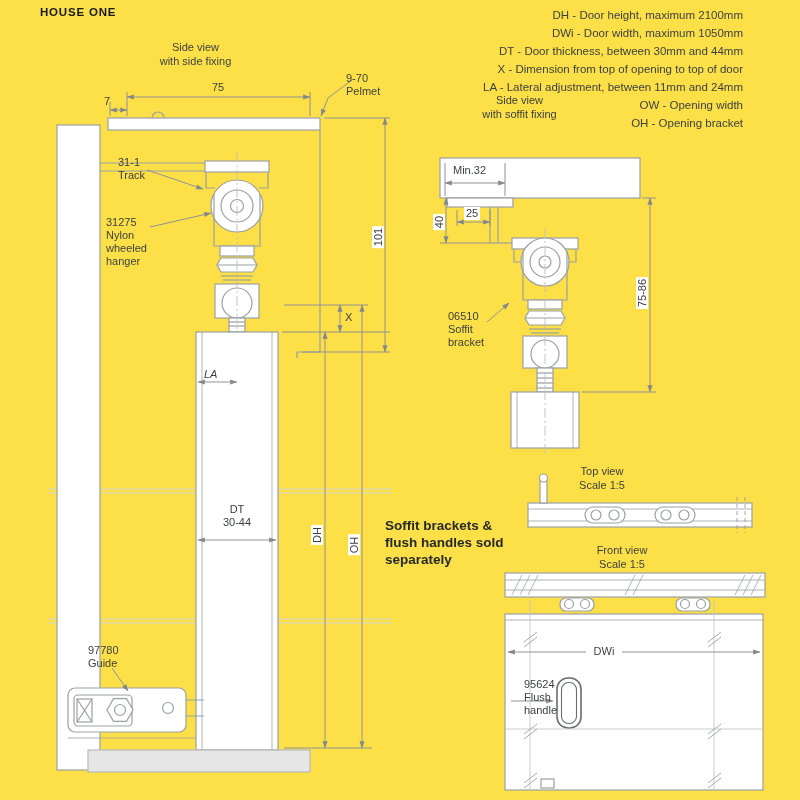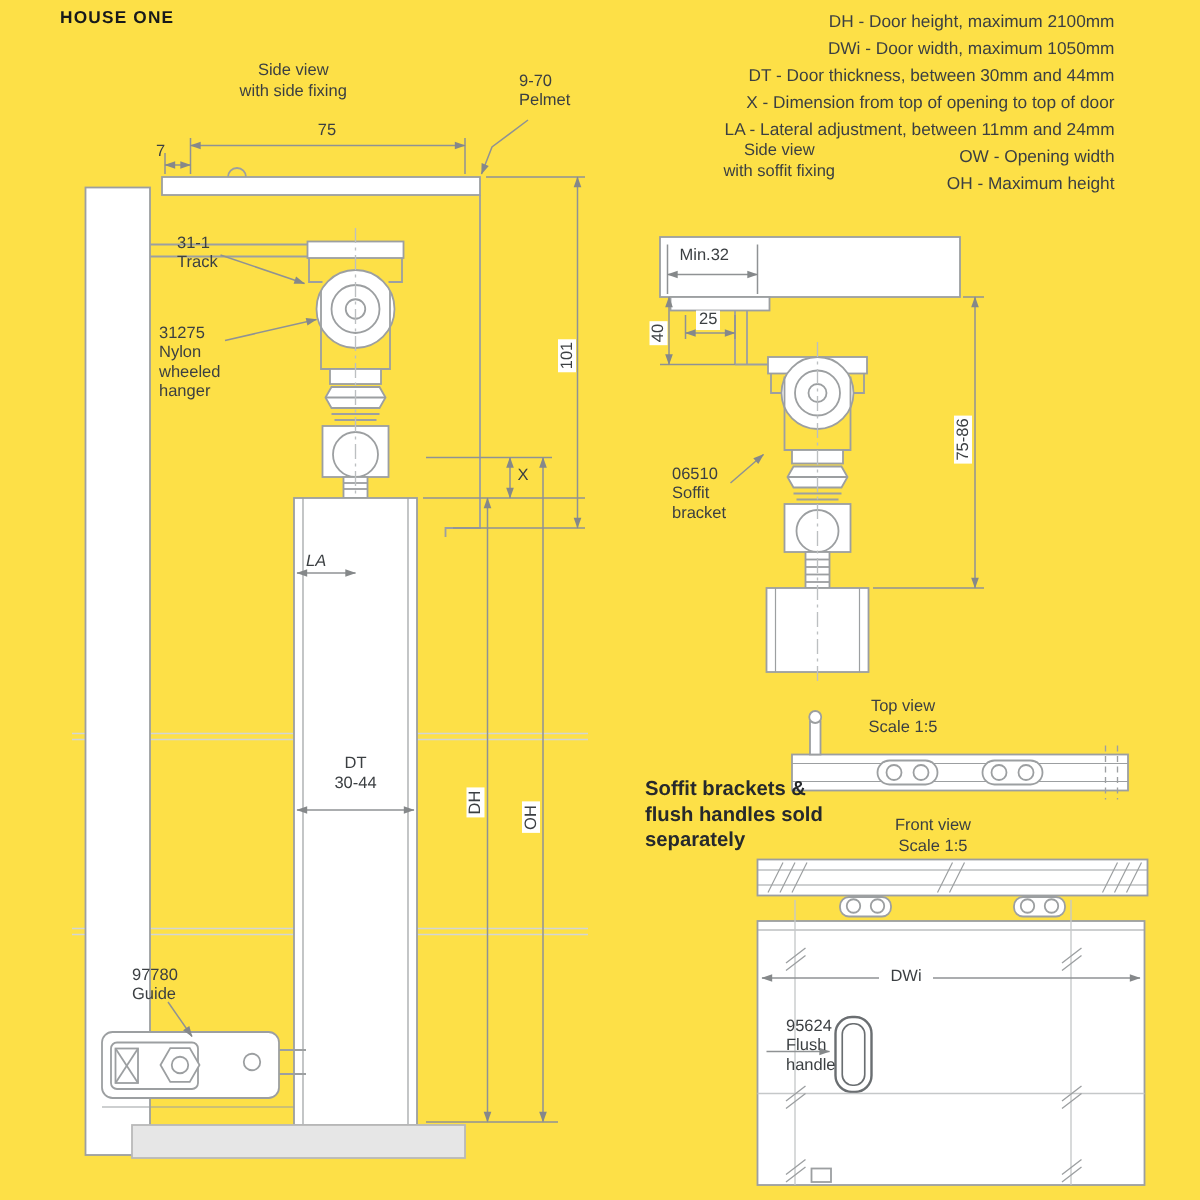--- a/index.html
+++ b/index.html
@@ -11,21 +11,21 @@
   .center { text-align:center; }
   .rot { position:absolute; font-size:11px; line-height:12px; color:#3b3f42; white-space:nowrap;
          transform: translate(-50%,-50%) rotate(-90deg); }
   .page-title { position:absolute; left:40px; top:6px; font-size:11.5px; font-weight:bold;
                 letter-spacing:0.8px; color:#17191b; }
   .legend { position:absolute; right:57px; top:6px; text-align:right; font-size:11.5px;
             line-height:18px; color:#3b3f42; }
   .view-title { position:absolute; font-size:11px; line-height:14px; text-align:center;
                 color:#3b3f42; white-space:pre-line; }
   .note { position:absolute; left:385px; top:517px; font-size:13.5px; line-height:17px;
-          font-weight:600; color:#26292c; white-space:pre-line;margin-left:45px; }
+          font-weight:600; color:#26292c; white-space:pre-line; }
   .bgw { background:#fff; padding:0 2px; }
 </style>
 </head>
 <body>
 
 <div class="canvas">
 
   <svg class="linework" width="800" height="800" viewBox="0 0 800 800">
     <defs>
       <marker id="arr" viewBox="0 0 10 10" refX="9" refY="5" markerWidth="8" markerHeight="8" orient="auto-start-reverse">
@@ -249,26 +249,26 @@
 
   <div class="page-title">HOUSE ONE</div>
 
   <div class="legend">
     <div>DH - Door height, maximum 2100mm</div>
     <div>DWi - Door width, maximum 1050mm</div>
     <div>DT - Door thickness, between 30mm and 44mm</div>
     <div>X - Dimension from top of opening to top of door</div>
     <div>LA - Lateral adjustment, between 11mm and 24mm</div>
     <div>OW - Opening width</div>
-    <div>OH - Maximum height</div>
+    <div>OH - Opening bracket</div>
   </div>
 
   <div class="view-title" style="left:128px; top:40px; width:135px;">Side view
 with side fixing</div>
-  <div class="lbl" style="left:346px; top:48px;">9-70
+  <div class="lbl" style="left:346px; top:72px;">9-70
 Pelmet</div>
   <div class="lbl center" style="left:198px; top:81px; width:40px;">75</div>
   <div class="lbl center" style="left:100px; top:95px; width:14px;">7</div>
   <div class="lbl" style="left:118px; top:156px;">31-1
 Track</div>
   <div class="lbl" style="left:106px; top:216px;">31275
 Nylon
 wheeled
 hanger</div>
   <div class="rot bgw" style="left:378px; top:237px;">101</div>

